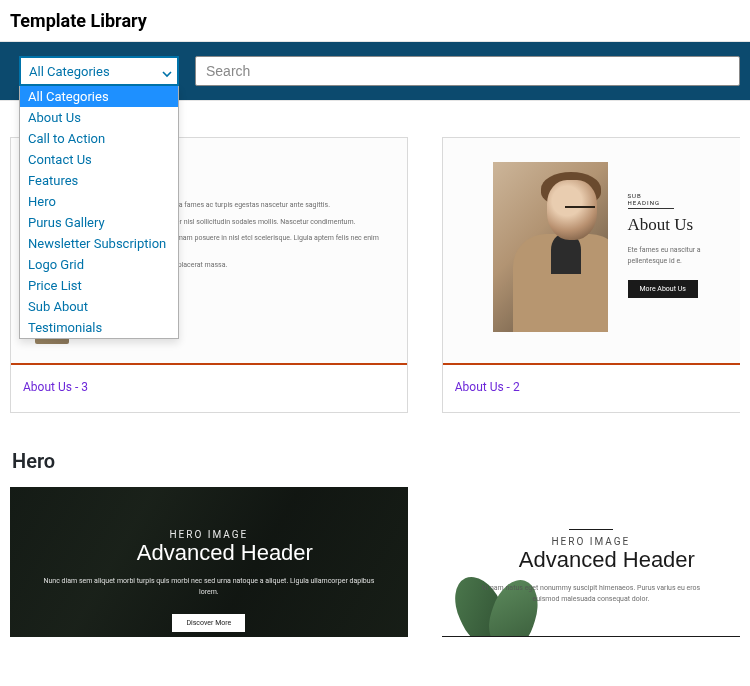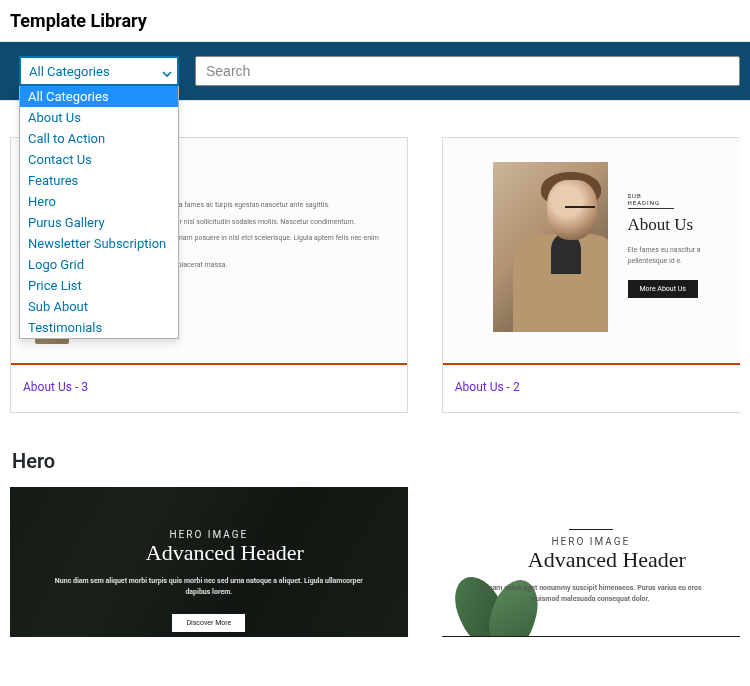--- a/index.html
+++ b/index.html
@@ -45,22 +45,22 @@
     .au2-body { font-size: 7px; line-height: 1.5; color: #6e6e6e; }
     .au2-body p { margin-bottom: 6px; }
     .au2-btn { display: inline-block; background: #1a1a1a; color: #fff; font-size: 7px; padding: 5px 12px; margin-top: 8px; }
     
     .hero-thumb { height: 150px; width: 100%; position: relative; overflow: hidden; }
     .hero-card-left { width: 400px; }
     .hero-card-right { width: 300px; }
     .hero-bg-dark { background: linear-gradient(rgba(15,20,16,.82),rgba(15,20,16,.82)), linear-gradient(120deg,#2c3a2e 0%,#4a5c45 30%,#1a1f1a 60%,#3c4a35 100%); color: #fff; text-align: center; padding-top: 42px; }
     .hero-bg-light { background: #fff; color: #1a1a1a; text-align: center; padding-top: 42px; position: relative; }
     .hero-sub { font-size: 10px; letter-spacing: 2px; opacity: .9; }
-    .hero-title { font-family: Liberation Serif, serif; font-size: 22px; margin-bottom: 10px; padding-left: 32px; }
-    .hero-body { font-size: 7px; line-height: 1.6; opacity: .85; padding: 0 32px; margin-bottom: 12px; font-weight: bold; }
+    .hero-title { font-family: Liberation Sans, sans-serif; font-size: 22px; margin-bottom: 10px; padding-left: 32px; }
+    .hero-body { font-size: 7px; line-height: 1.6; opacity: .85; padding: 0 32px; margin-bottom: 12px; }
     .hero-btn-light { display: inline-block; background: #fff; color: #1a1a1a; font-size: 7px; padding: 5px 14px; }
     .leaf { position: absolute; left: 6px; bottom: -8px; width: 110px; height: 90px; }
     .leaf::before, .leaf::after { content: ""; position: absolute; width: 44px; height: 70px; background: linear-gradient(135deg,#4d7a4e,#2e4e31); border-radius: 60% 60% 50% 50%; }
     .leaf::before { left: 10px; bottom: 0; transform: rotate(-25deg); }
     .leaf::after { left: 44px; bottom: -4px; transform: rotate(18deg); background: linear-gradient(135deg,#5d8b5d,#395c3a); }
     .hero-underline { width: 44px; height: 1px; background: #1a1a1a; margin: 0 auto 6px auto; }
     .hero-hr { width:100%; height:1px; background:#1a1a1a; position:absolute; bottom:0; left:0; }
   </style>
 </head>
 <body>

